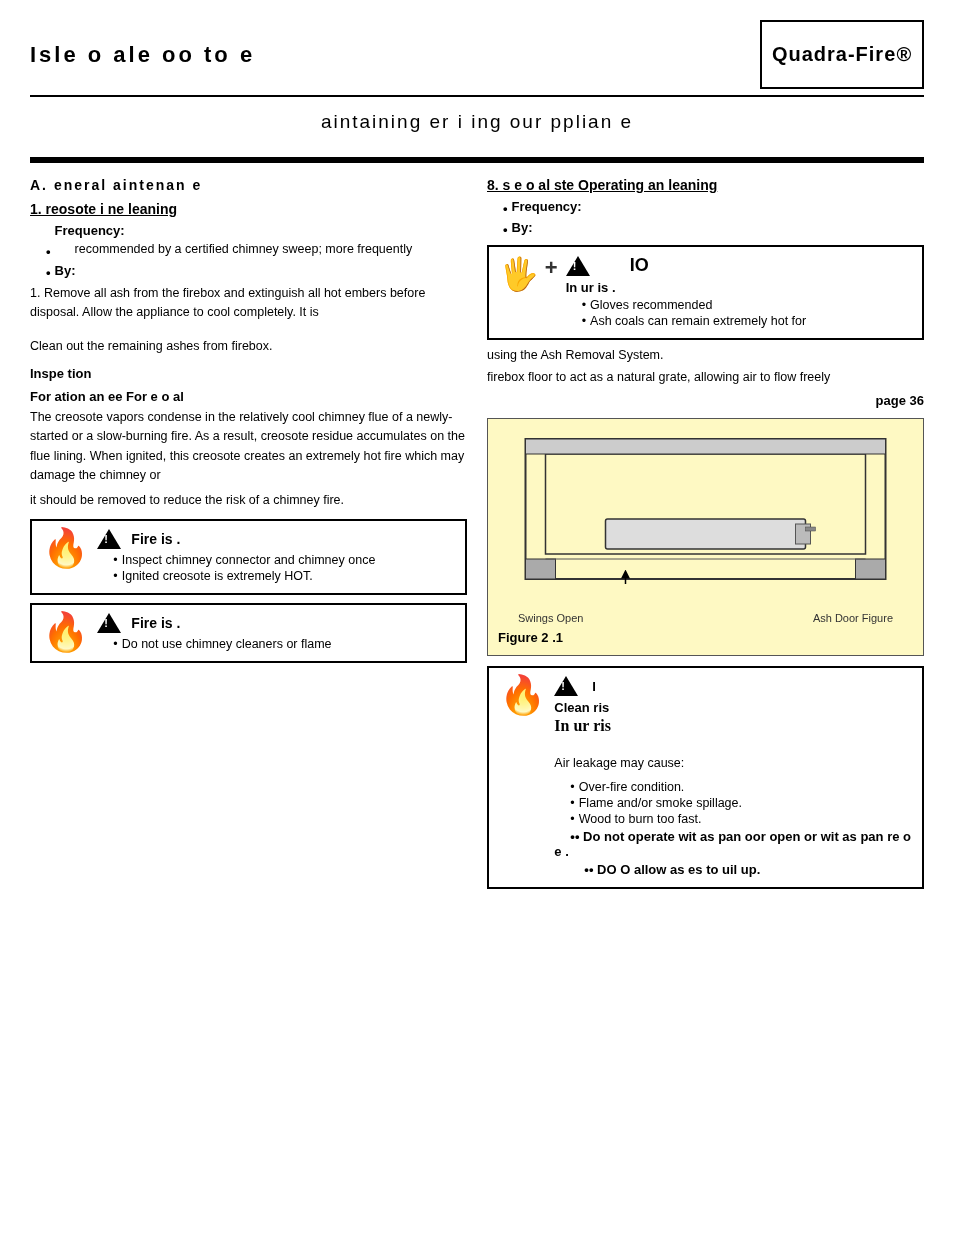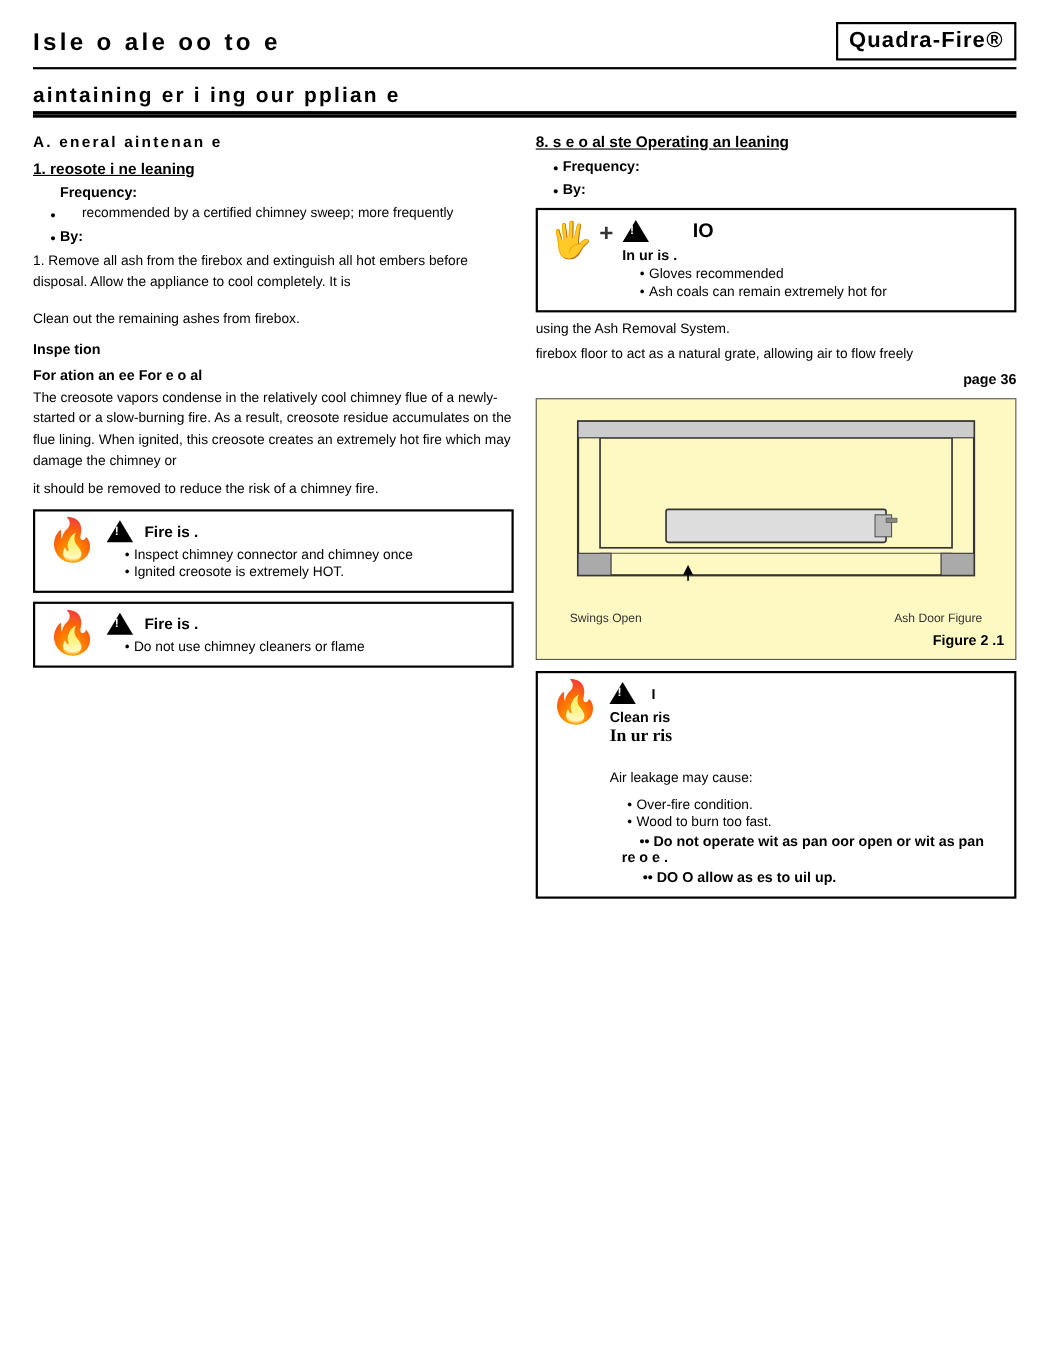--- a/index.html
+++ b/index.html
@@ -32,34 +32,34 @@
     .header-title {
       font-size: 22px;
       font-weight: bold;
       letter-spacing: 3px;
     }
     .logo {
       font-size: 20px;
       font-weight: bold;
       font-style: italic;
       border: 2px solid #000;
-      padding: 4px 10px;
+      padding: 21px 10px;
       letter-spacing: 1px;
     }
     .logo span {
       font-style: normal;
     }
 
     
     .section-title {
-      text-align: left;
+      text-align: center;
       font-size: 19px;
-      font-weight: bold;
+      font-weight: normal;
       letter-spacing: 2px;
-      margin: 14px 0 2px 0;
+      margin: 14px 0 24px 0;
     }
     .section-title-bar {
       border-top: 3px solid #000;
       border-bottom: 3px solid #000;
       margin-bottom: 14px;
     }
 
     
     .two-col {
       display: flex;
@@ -258,21 +258,21 @@
       border: 2px solid #000;
       padding: 8px 10px;
       margin: 8px 0;
       display: flex;
       align-items: flex-start;
       gap: 8px;
     }
 
     .bold-do-not {
       font-weight: bold;
-      margin: 3px 11px;
+      margin: 3px 0;
     }
 
     .do-not-item {
       font-weight: bold;
       margin: 2px 0 2px 14px;
     }
   </style>
 </head>
 <body>
 
@@ -417,37 +417,40 @@
               <polygon points="0 0, 6 3, 0 6" fill="#000"></polygon>
             </marker>
           </defs>
         </svg>
 
         
         <div style="display:flex; justify-content:space-between; padding: 0 20px;">
           <span class="figure-label">Swings Open</span>
           <span class="figure-label">Ash Door Figure</span>
         </div>
-        <div class="figure-caption" style="margin-top:6px;text-align:right;">Figure 2 .1</div>
+        <div class="figure-caption" style="margin-top:6px;">Figure 2 .1</div>
       </div>
 
       <div class="right-warning-box">
         <div class="flame-icon">🔥</div>
         <div class="warning-box-content">
           <div class="warning-header">
             <span class="tri-icon"></span>
             <span style="font-weight:bold;font-size:13px;margin-left:4px;">I</span>
           </div>
           <div style="font-weight:bold; font-size:13px; margin-bottom:2px;">Clean ris</div>
           <div style="font-weight:bold; font-size:16px; margin-bottom:19px;font-family:Liberation Serif, serif;">In ur  ris</div>
           <div class="body-text">Air leakage may cause:</div>
           <div class="sub-bullet">
             <span>Over-fire condition.</span>
           </div>
           <div class="sub-bullet">
+            <span>Flame and/or smoke spillage.</span>
+          </div>
+          <div class="sub-bullet">
             <span>Wood to burn too fast.</span>
           </div>
           <div class="bold-do-not">
             <span class="bullet-item" style="display:inline;">• </span>
             <span>Do not operate wit  as  pan  oor open or wit  as  pan re  o e .</span>
           </div>
           <div class="do-not-item">
             <span class="bullet-item" style="display:inline;">• </span>
             <span>DO  O  allow as  es to  uil  up.</span>
           </div>

